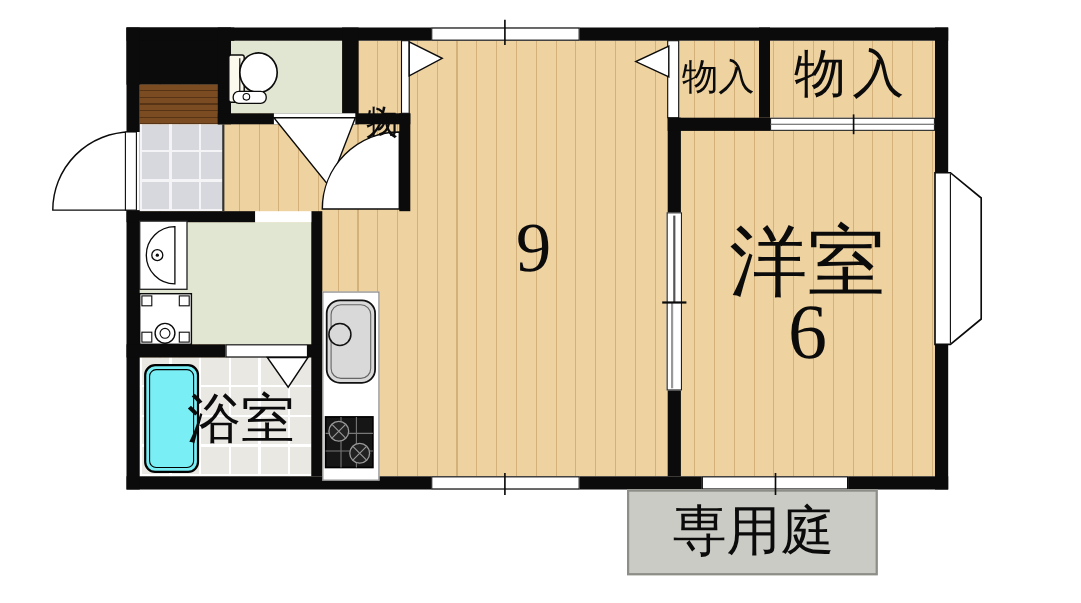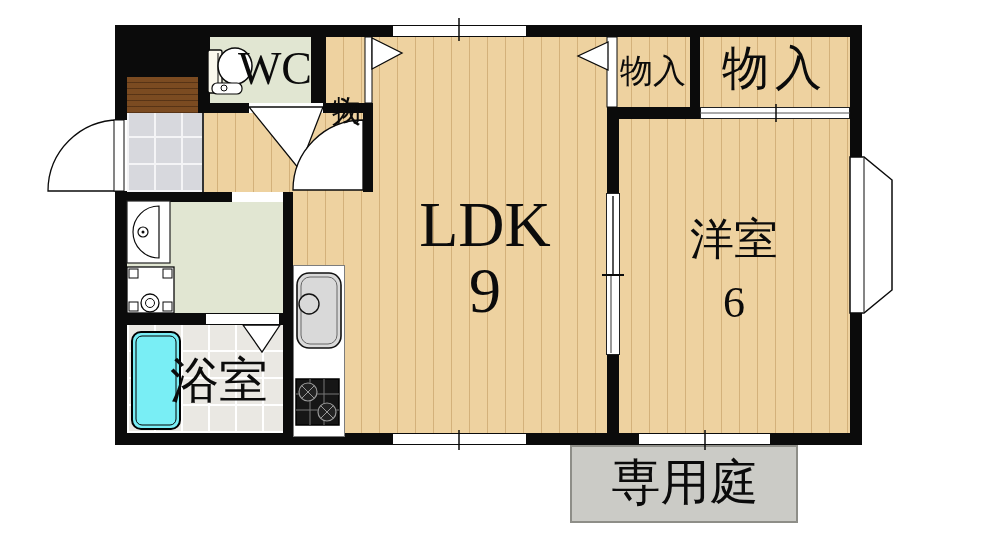--- a/index.html
+++ b/index.html
@@ -145,28 +145,26 @@
       <circle cx="327" cy="412" r="9" fill="#222" stroke="#999" stroke-width="1.2"></circle>
       <path d="M321,406 L333,418 M333,406 L321,418" stroke="#999" stroke-width="1"></path>
     </g>
 
     <g>
       <rect x="132" y="332" width="48" height="97" rx="9" fill="#79eef5" stroke="#000" stroke-width="2"></rect>
       <rect x="136" y="336" width="40" height="89" rx="6" fill="none" stroke="#000" stroke-width="1"></rect>
     </g>
   </svg>
 
-  <div class="lbl" style="left:220px;top:44px;width:110px;font-size:46px;line-height:50px;">WC</div>
   <div class="lbl lbl-v" style="left:330px;top:40px;width:34px;height:66px;font-size:29px;line-height:34px;">物入</div>
   <div class="lbl" style="left:612px;top:52px;width:82px;font-size:33px;line-height:38px;">物入</div>
   <div class="lbl" style="left:700px;top:42px;width:150px;font-size:47px;line-height:52px;letter-spacing:6px;">物入</div>
   <div class="lbl" style="left:385px;top:192px;width:200px;font-size:64px;line-height:66px;">
-    <div>LDK</div>
     <div>9</div>
   </div>
-  <div class="lbl" style="left:620px;top:208px;width:228px;font-size:44px;line-height:63px;">
+  <div class="lbl" style="left:620px;top:208px;width:228px;font-size:71px;line-height:63px;">
     <div>洋室</div>
     <div>6</div>
   </div>
   <div class="lbl" style="left:575px;top:455px;width:220px;font-size:49px;line-height:56px;">専用庭</div>
   <div class="lbl" style="left:139px;top:354px;width:160px;font-size:49px;line-height:54px;">浴室</div>
 
 </div>
 
 </body></html>

